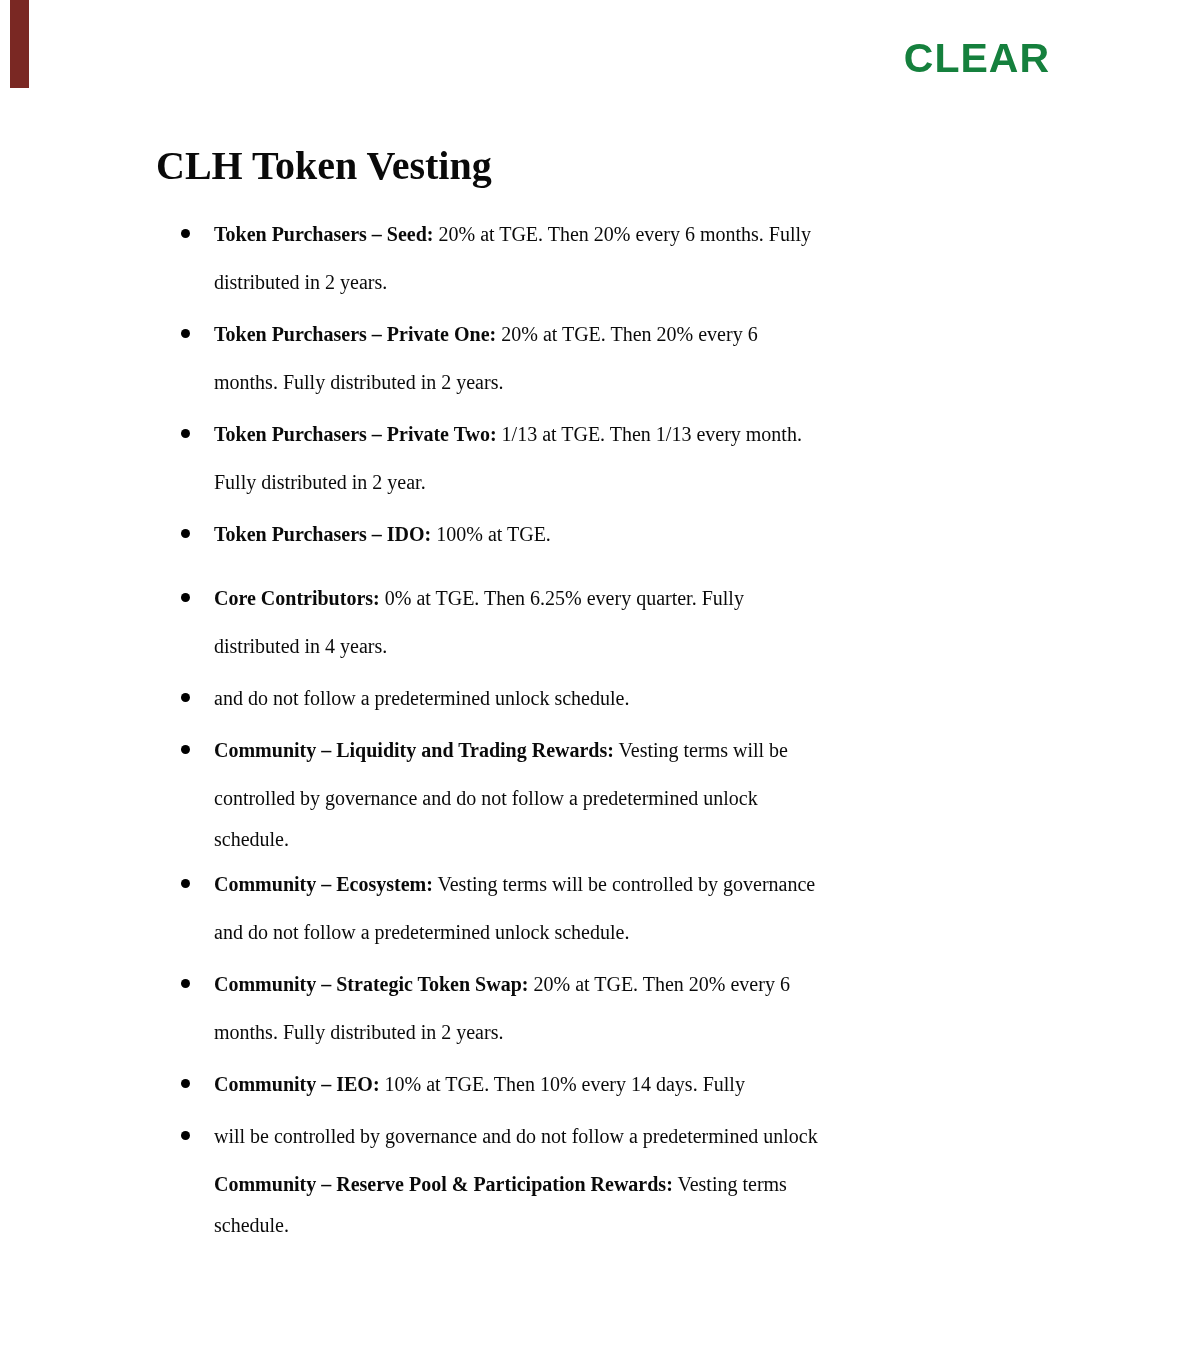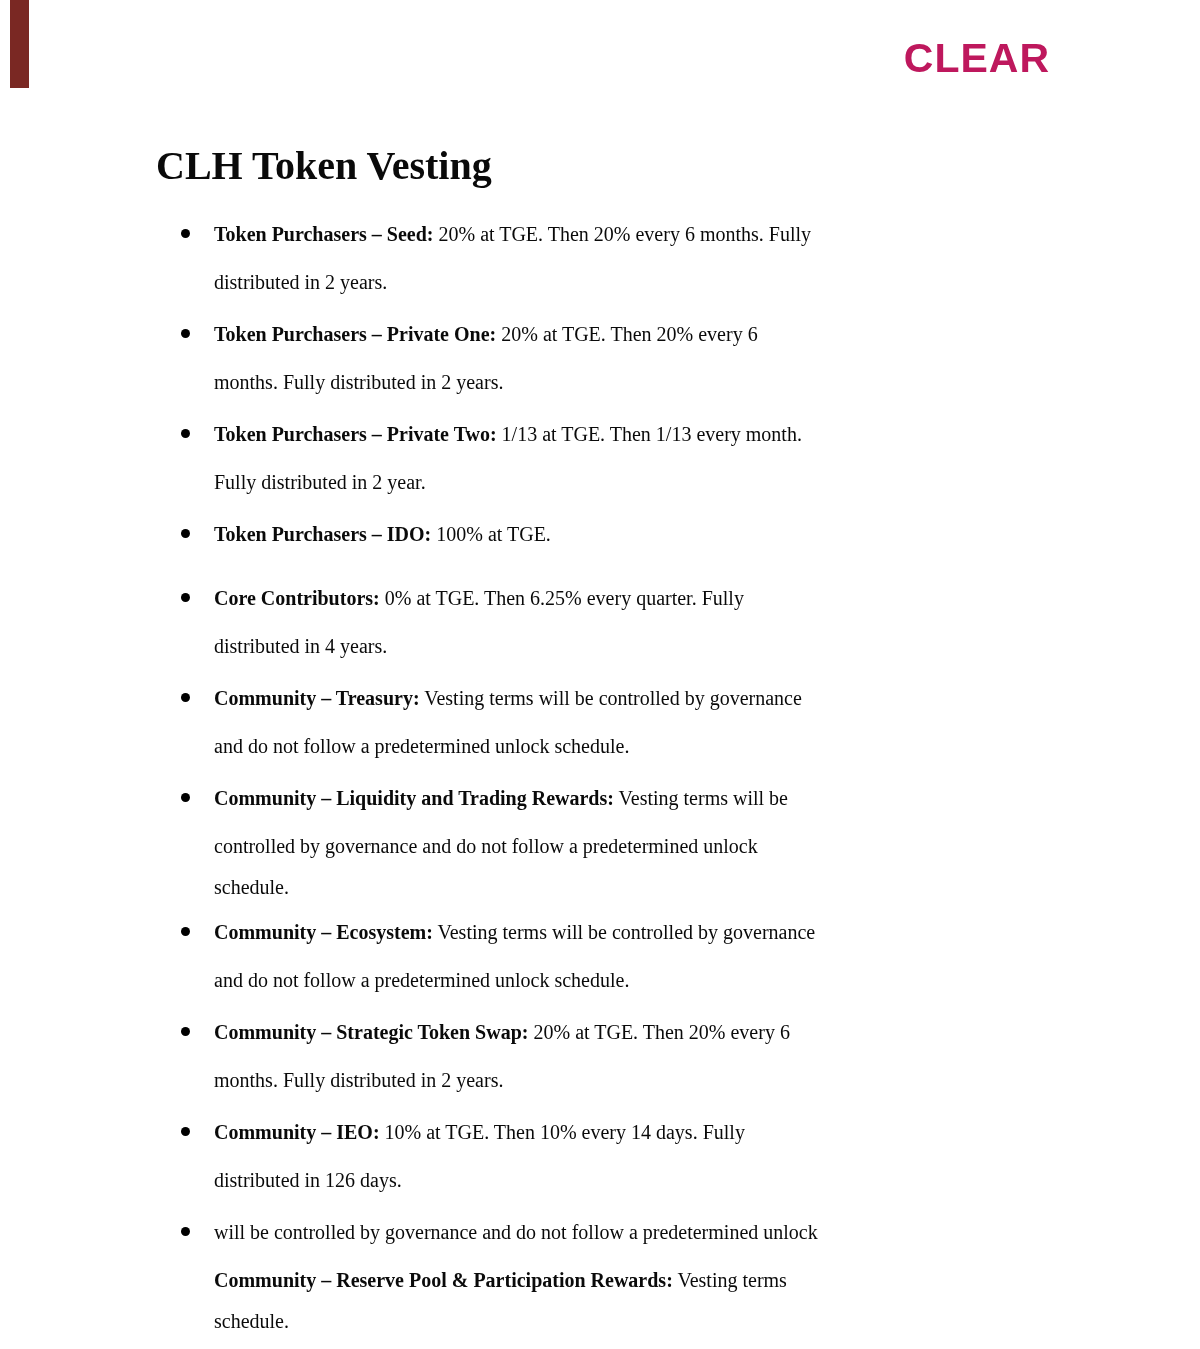--- a/index.html
+++ b/index.html
@@ -26,21 +26,21 @@
   }
   .logo {
     position: absolute;
     top: 38px;
     right: 150px;
     font-family: "Liberation Sans", sans-serif;
     font-weight: 700;
     font-size: 41px;
     line-height: 1;
     letter-spacing: 1px;
-    color: #be185d;
+    color: #15803d;
   }
   .doc-title {
     position: absolute;
     left: 156px;
     top: 121px;
     font-size: 40px;
     line-height: 36px;
     font-weight: 700;
     white-space: nowrap;
   }
@@ -119,21 +119,20 @@
     </div>
 
     <div class="item gap-before">
       <span class="bullet"></span>
       <div class="line"><span class="b">Core Contributors:</span><span> 0% at TGE. Then 6.25% every quarter. Fully</span></div>
       <div class="line">distributed in 4 years.</div>
     </div>
 
     <div class="item">
       <span class="bullet"></span>
-      <div class="line"><span class="b">Community – Treasury:</span><span> Vesting terms will be controlled by governance</span></div>
       <div class="line">and do not follow a predetermined unlock schedule.</div>
     </div>
 
     <div class="item">
       <span class="bullet"></span>
       <div class="line"><span class="b">Community – Liquidity and Trading Rewards:</span><span> Vesting terms will be</span></div>
       <div class="line">controlled by governance and do not follow a predetermined unlock</div>
       <div class="line tight">schedule.</div>
     </div>
 
@@ -145,21 +144,20 @@
 
     <div class="item">
       <span class="bullet"></span>
       <div class="line"><span class="b">Community – Strategic Token Swap:</span><span> 20% at TGE. Then 20% every 6</span></div>
       <div class="line">months. Fully distributed in 2 years.</div>
     </div>
 
     <div class="item">
       <span class="bullet"></span>
       <div class="line"><span class="b">Community – IEO:</span><span> 10% at TGE. Then 10% every 14 days. Fully</span></div>
-      <div class="line">distributed in 126 days.</div>
     </div>
 
     <div class="item">
       <span class="bullet"></span>
       <div class="line">will be controlled by governance and do not follow a predetermined unlock</div>
       <div class="line"><span class="b">Community – Reserve Pool &amp; Participation Rewards:</span><span> Vesting terms</span></div>
       <div class="line tight">schedule.</div>
     </div>
 
   </div>

